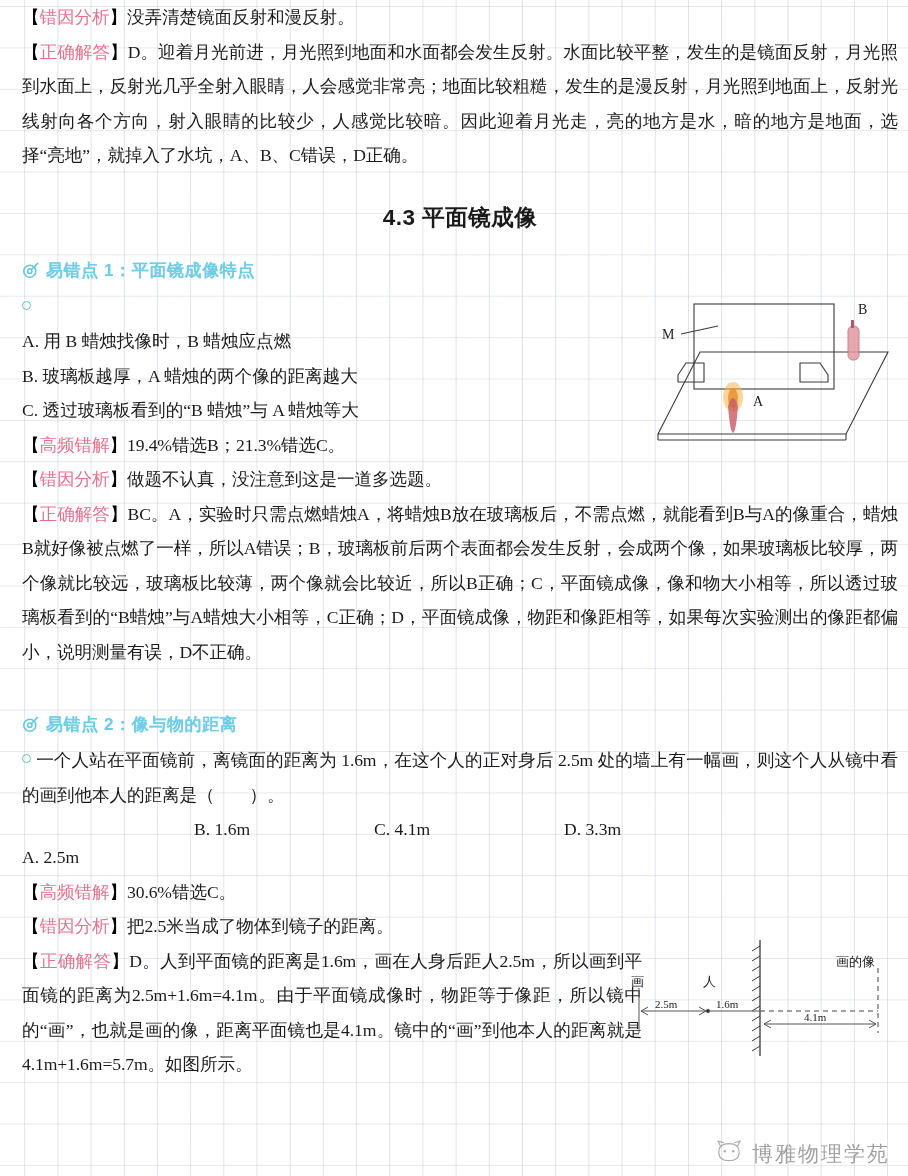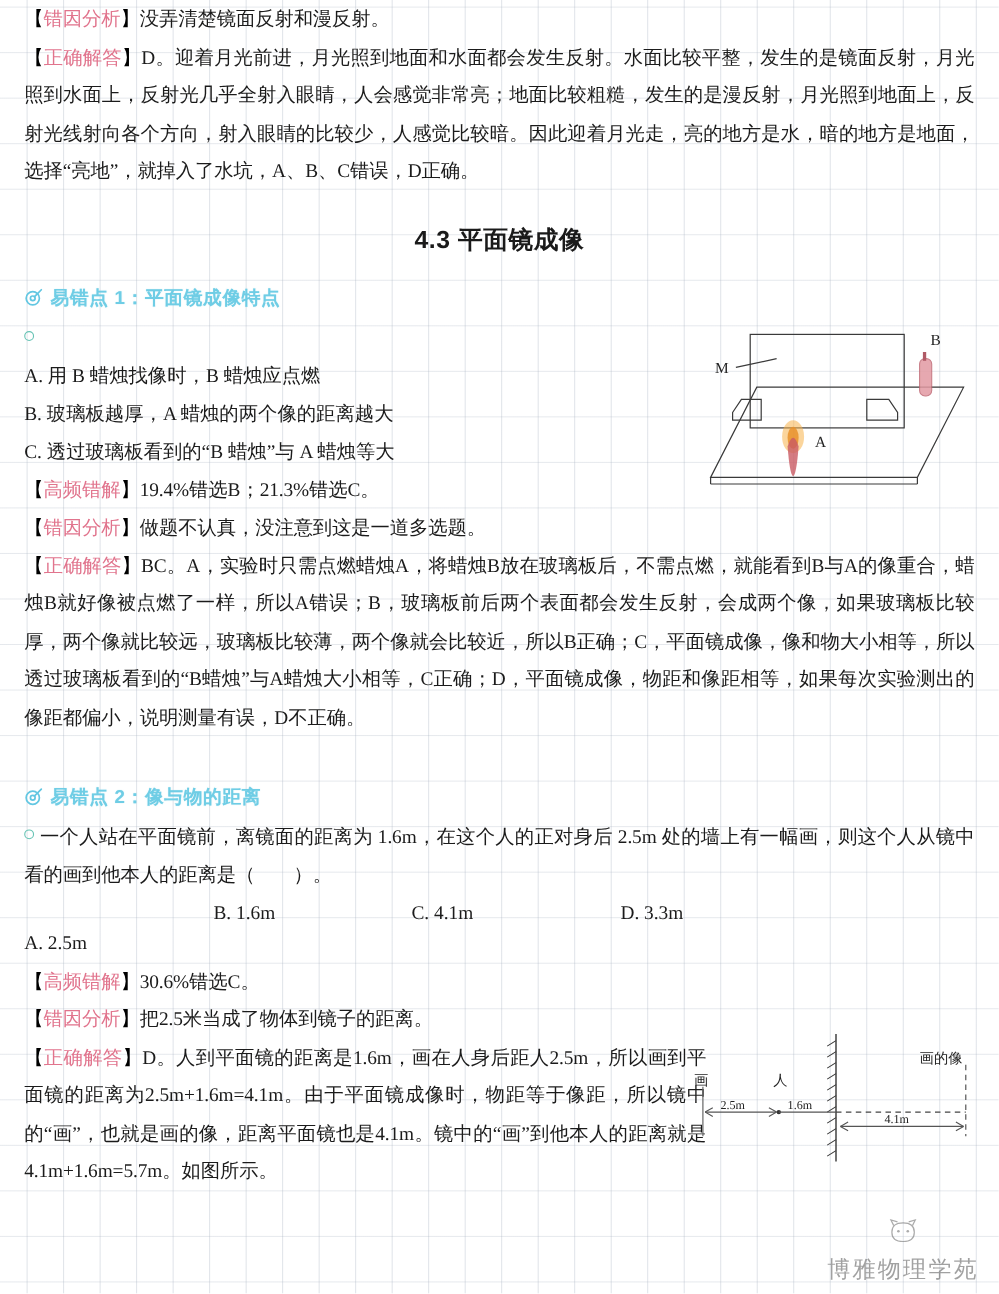--- a/index.html
+++ b/index.html
@@ -18,21 +18,21 @@
     background-color: #ffffff;
     background-image:
       linear-gradient(to right, rgba(170,180,195,0.38) 1px, transparent 1px),
       linear-gradient(to bottom, rgba(170,180,195,0.30) 1px, transparent 1px);
     background-size: 33.2px 41.4px;
     background-position: -9px 6px;
   }
   .content {
     position: relative;
     z-index: 3;
-    padding: 0 22px 0 22px;
+    padding: 0 10px 0 22px;
     box-sizing: border-box;
   }
   
   .para {
     font-size: 17.6px;
     line-height: 34.5px;
     color: #1b1b1b;
     text-align: justify;
     text-justify: inter-ideograph;
     margin: 0;
@@ -167,25 +167,23 @@
     width: 290px;
     height: 120px;
     z-index: 4;
   }
   
   .watermark {
     position: absolute;
     right: 18px;
     bottom: 8px;
     display: flex;
-    align-items: center;
     gap: 6px;
     opacity: .55;
     z-index: 6;
-    flex-direction: column;
   }
   .wm-text {
     font-family: "Liberation Serif", serif;
     font-size: 21px;
     color: #555555;
     letter-spacing: 2px;
   }
   .wm-logo { width: 34px; height: 26px; }
   .spacer-md { height: 22px; }
 </style>

